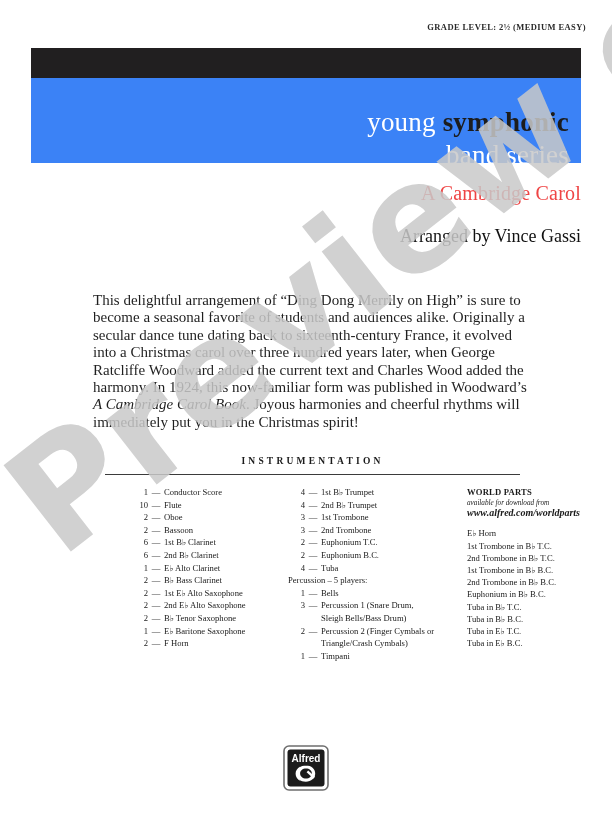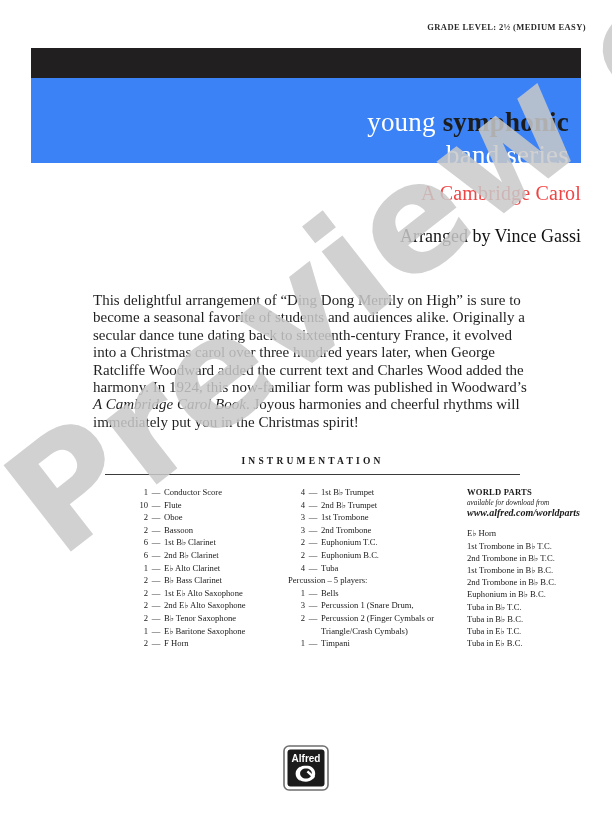--- a/index.html
+++ b/index.html
@@ -350,20 +350,21 @@
       <div class="ins-row">
         <span class="ins-qty">1</span>
         <span class="ins-dash">—</span>
         <span class="ins-name">Bells</span>
       </div>
       <div class="ins-row">
         <span class="ins-qty">3</span>
         <span class="ins-dash">—</span>
         <span class="ins-name">Percussion 1 (Snare Drum,</span>
       </div>
+      <div class="ins-cont">Sleigh Bells/Bass Drum)</div>
       <div class="ins-row">
         <span class="ins-qty">2</span>
         <span class="ins-dash">—</span>
         <span class="ins-name">Percussion 2 (Finger Cymbals or</span>
       </div>
       <div class="ins-cont">Triangle/Crash Cymbals)</div>
       <div class="ins-row">
         <span class="ins-qty">1</span>
         <span class="ins-dash">—</span>
         <span class="ins-name">Timpani</span>

